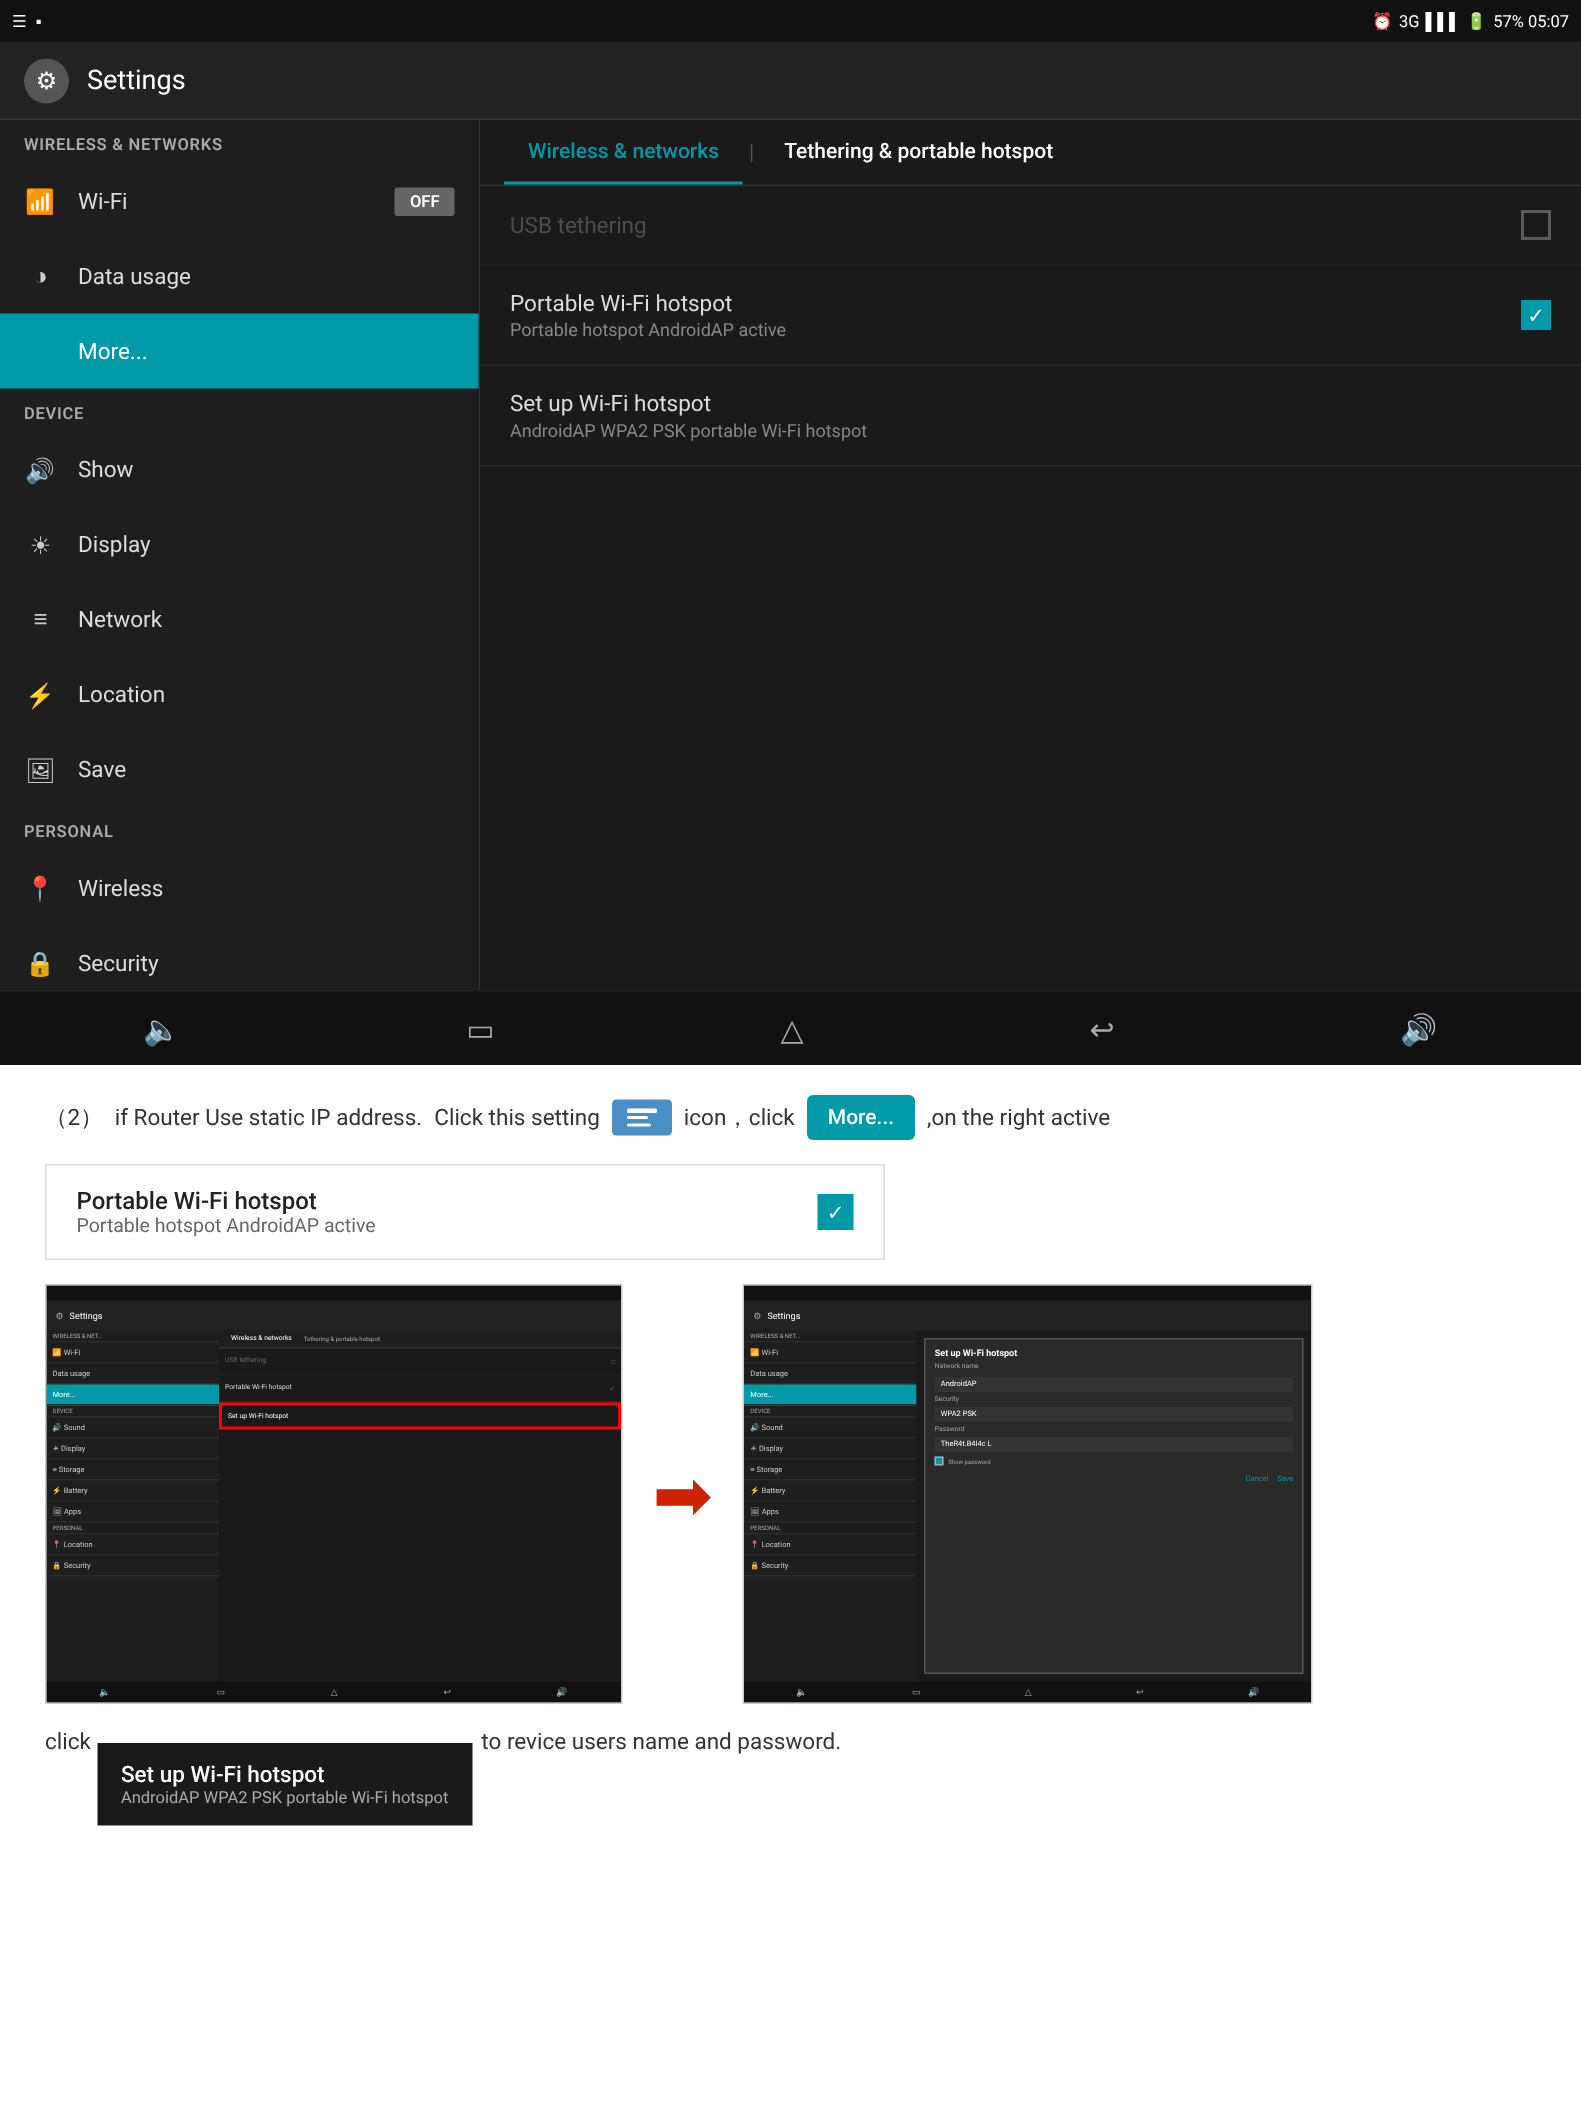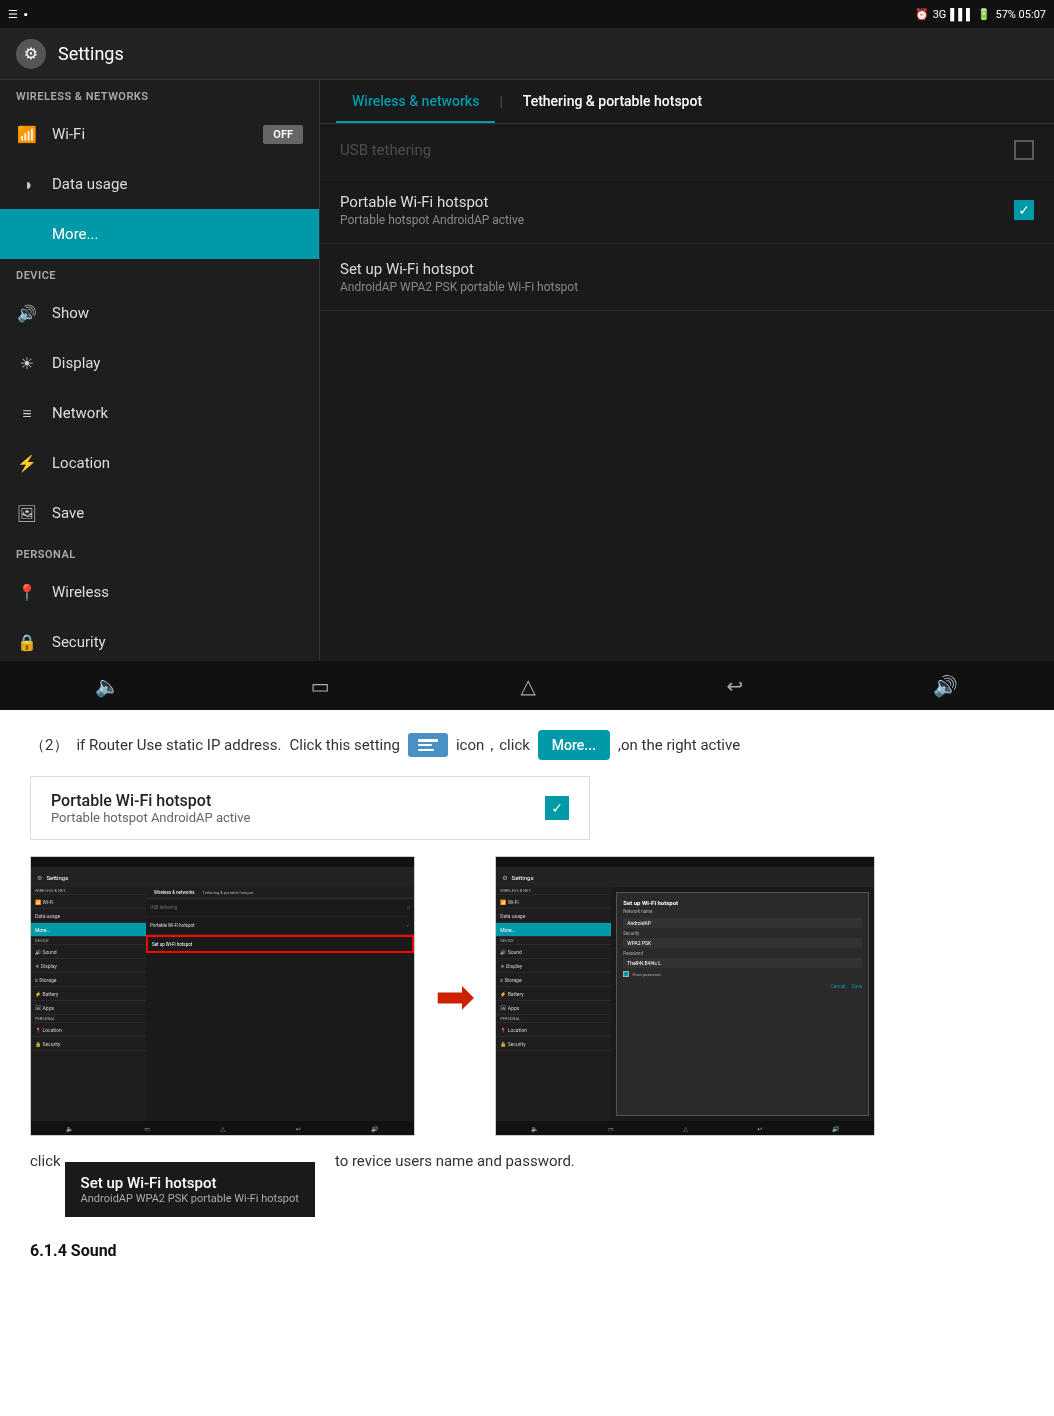--- a/index.html
+++ b/index.html
@@ -687,18 +687,17 @@
       </div>
     </div>
   </div>
 
   <div style="display:flex; align-items:flex-start; gap:0; flex-wrap:wrap;">
     <span class="revice-line" style="margin-right:4px;">click</span>
     <div class="setup-banner">
       <div class="setup-banner-title">Set up Wi-Fi hotspot</div>
       <div class="setup-banner-subtitle">AndroidAP WPA2 PSK portable Wi-Fi hotspot</div>
     </div>
-    <span class="revice-line" style="margin-left:20px;">to revice users name and password.</span>
+    <span class="revice-line" style="margin-left:6px;">to revice users name and password.</span>
   </div>
 
-  <div class="section-title-bold">6.1.4 Sound</div>
 
 </div>
 
 </body></html>

